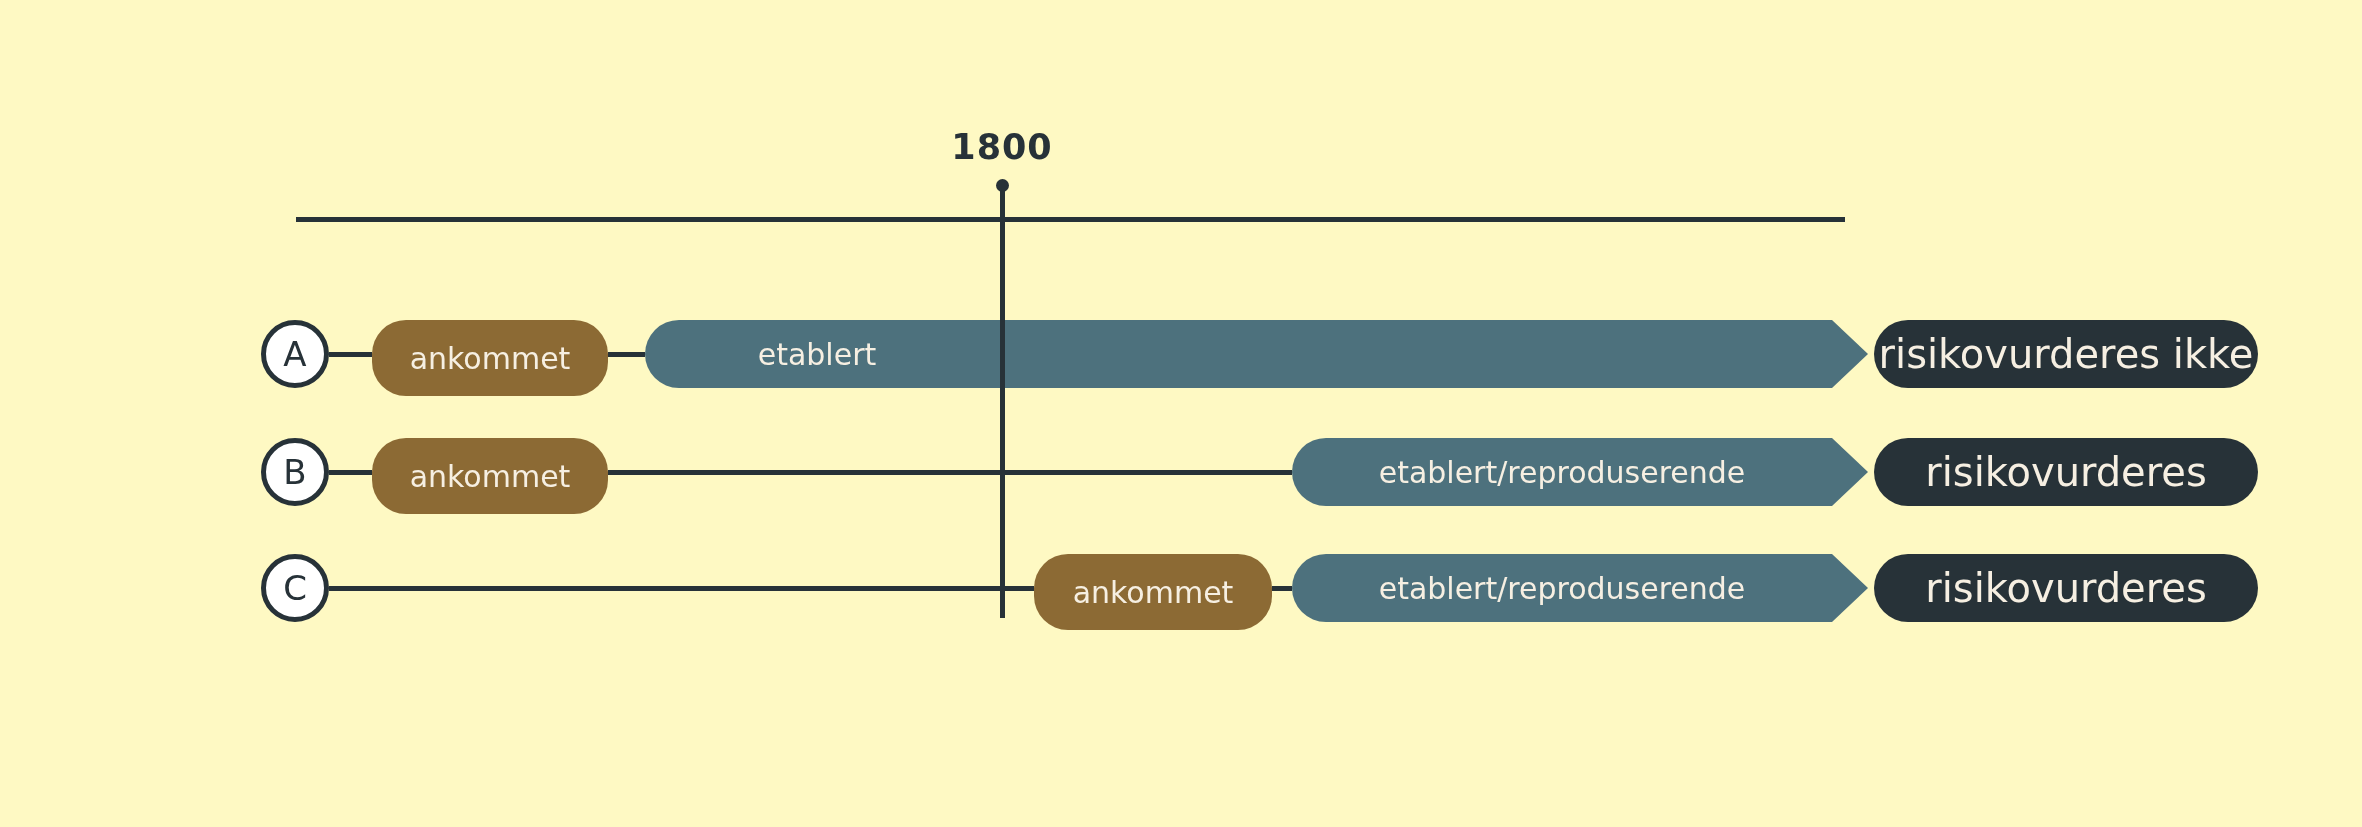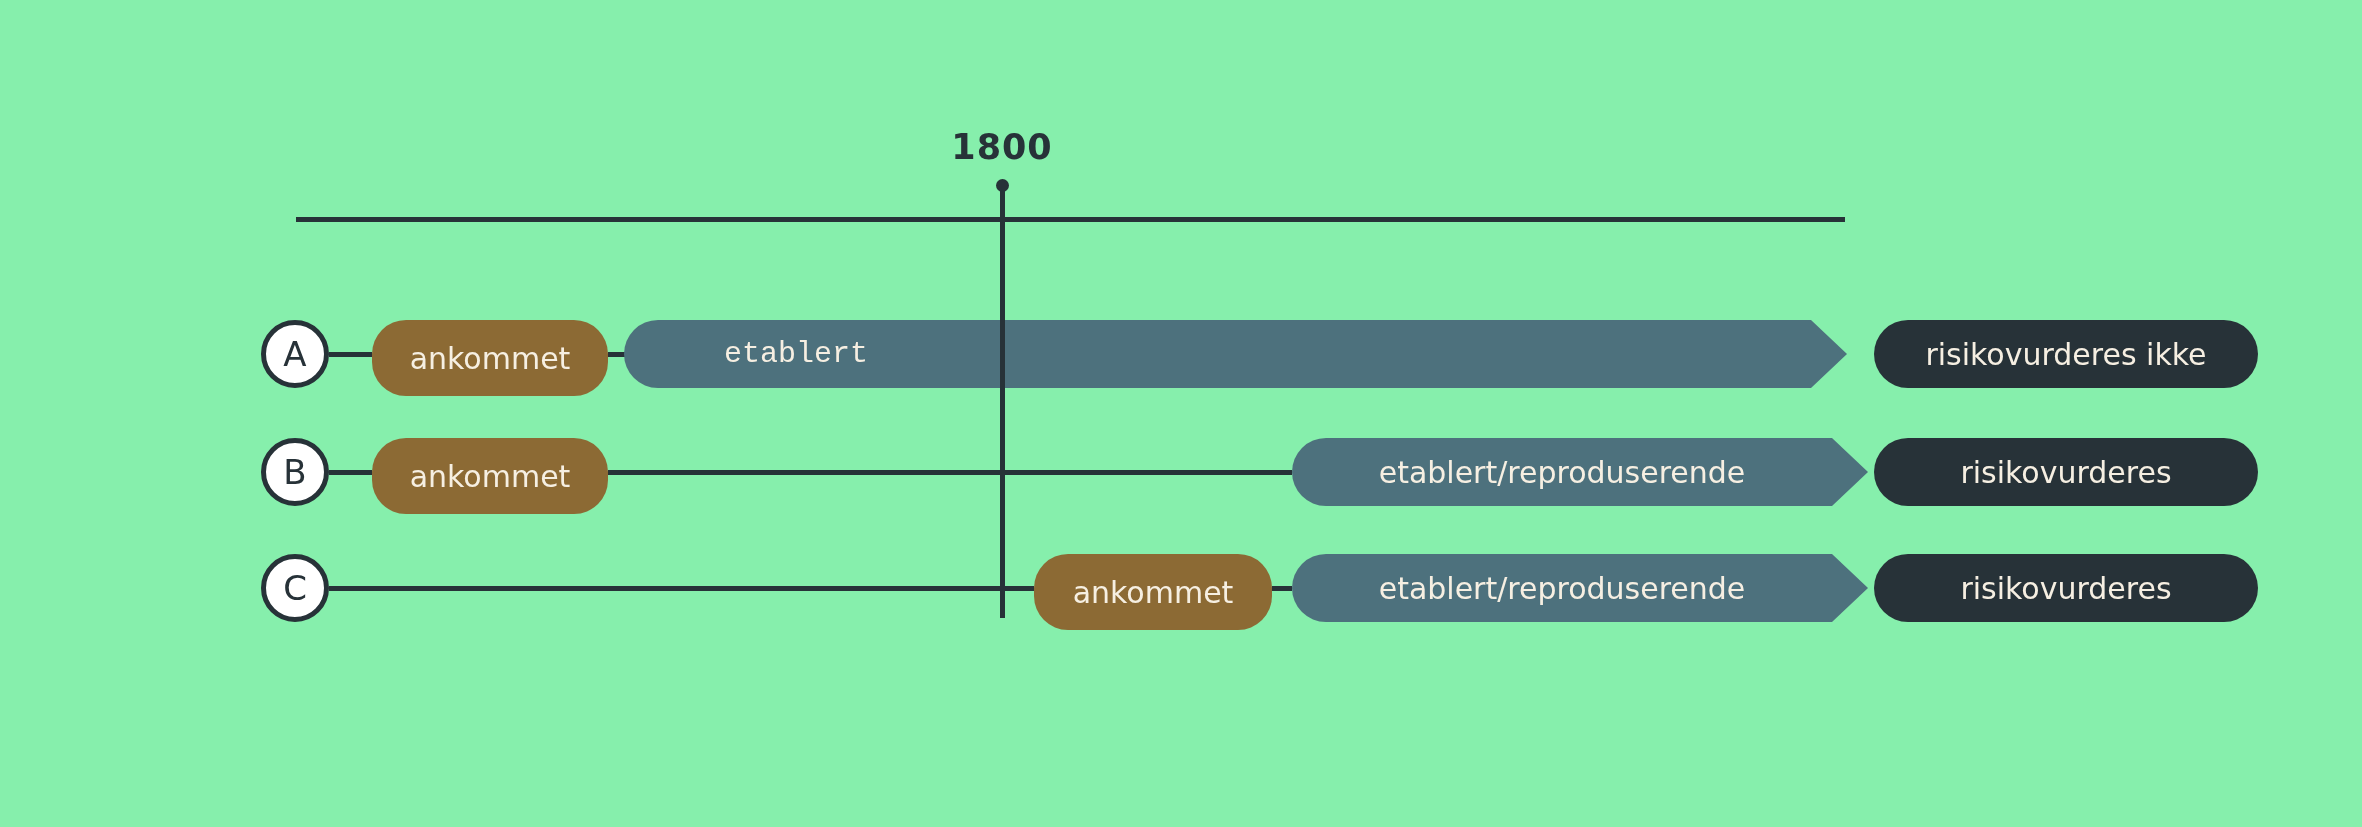--- a/index.html
+++ b/index.html
@@ -1,20 +1,20 @@
 <!DOCTYPE html>
 <html><head>
 <meta charset="utf-8">
 <style>
   html, body { margin: 0; padding: 0; background: #ffffff; }
   .canvas {
     position: relative;
     width: 2362px;
     height: 827px;
-    background: #86efac;
+    background: #fef9c3;
     overflow: hidden;
     font-family: "DejaVu Sans", "Liberation Sans", sans-serif;
   }
 
   
   .year-label {
     position: absolute;
     left: 902px; top: 130px; width: 200px;
     text-align: center;
     font-size: 35px; font-weight: 700;
@@ -92,21 +92,21 @@
     left: 0; top: 0; bottom: 0;
     width: 344px;
     display: flex; align-items: center; justify-content: center;
   }
   .pill-dark {
     position: absolute;
     height: 68px;
     background: #273238;
     border-radius: 34px;
     display: flex; align-items: center; justify-content: center;
-    font-size: 30px; color: #f6efe2;
+    font-size: 40px; color: #f6efe2;
     z-index: 2;
   }
 </style>
 </head>
 <body>
 
 <div class="canvas">
 
   <div class="year-label">1800</div>
   <div class="marker-dot"></div>
@@ -114,21 +114,21 @@
   <div class="axis-h"></div>
 
   <div class="circle" style="left:261px; top:320px;">
     <span>A</span>
   </div>
   <div class="conn" style="left:329px; top:352px; width:43px;"></div>
   <div class="pill-brown" style="left:372px; top:320px; width:236px;">
     <span>ankommet</span>
   </div>
   <div class="conn" style="left:608px; top:352px; width:37px;"></div>
-  <div class="bar-teal" style="left:624px; top:320px; width:1187px;font-family:Liberation Mono, monospace;">
+  <div class="bar-teal" style="left:645px; top:320px; width:1187px;">
     <span class="label-left">etablert</span>
   </div>
   <div class="pill-dark" style="left:1874px; top:320px; width:384px;">
     <span>risikovurderes ikke</span>
   </div>
 
   <div class="circle" style="left:261px; top:438px;">
     <span>B</span>
   </div>
   <div class="conn" style="left:329px; top:470px; width:43px;"></div>

